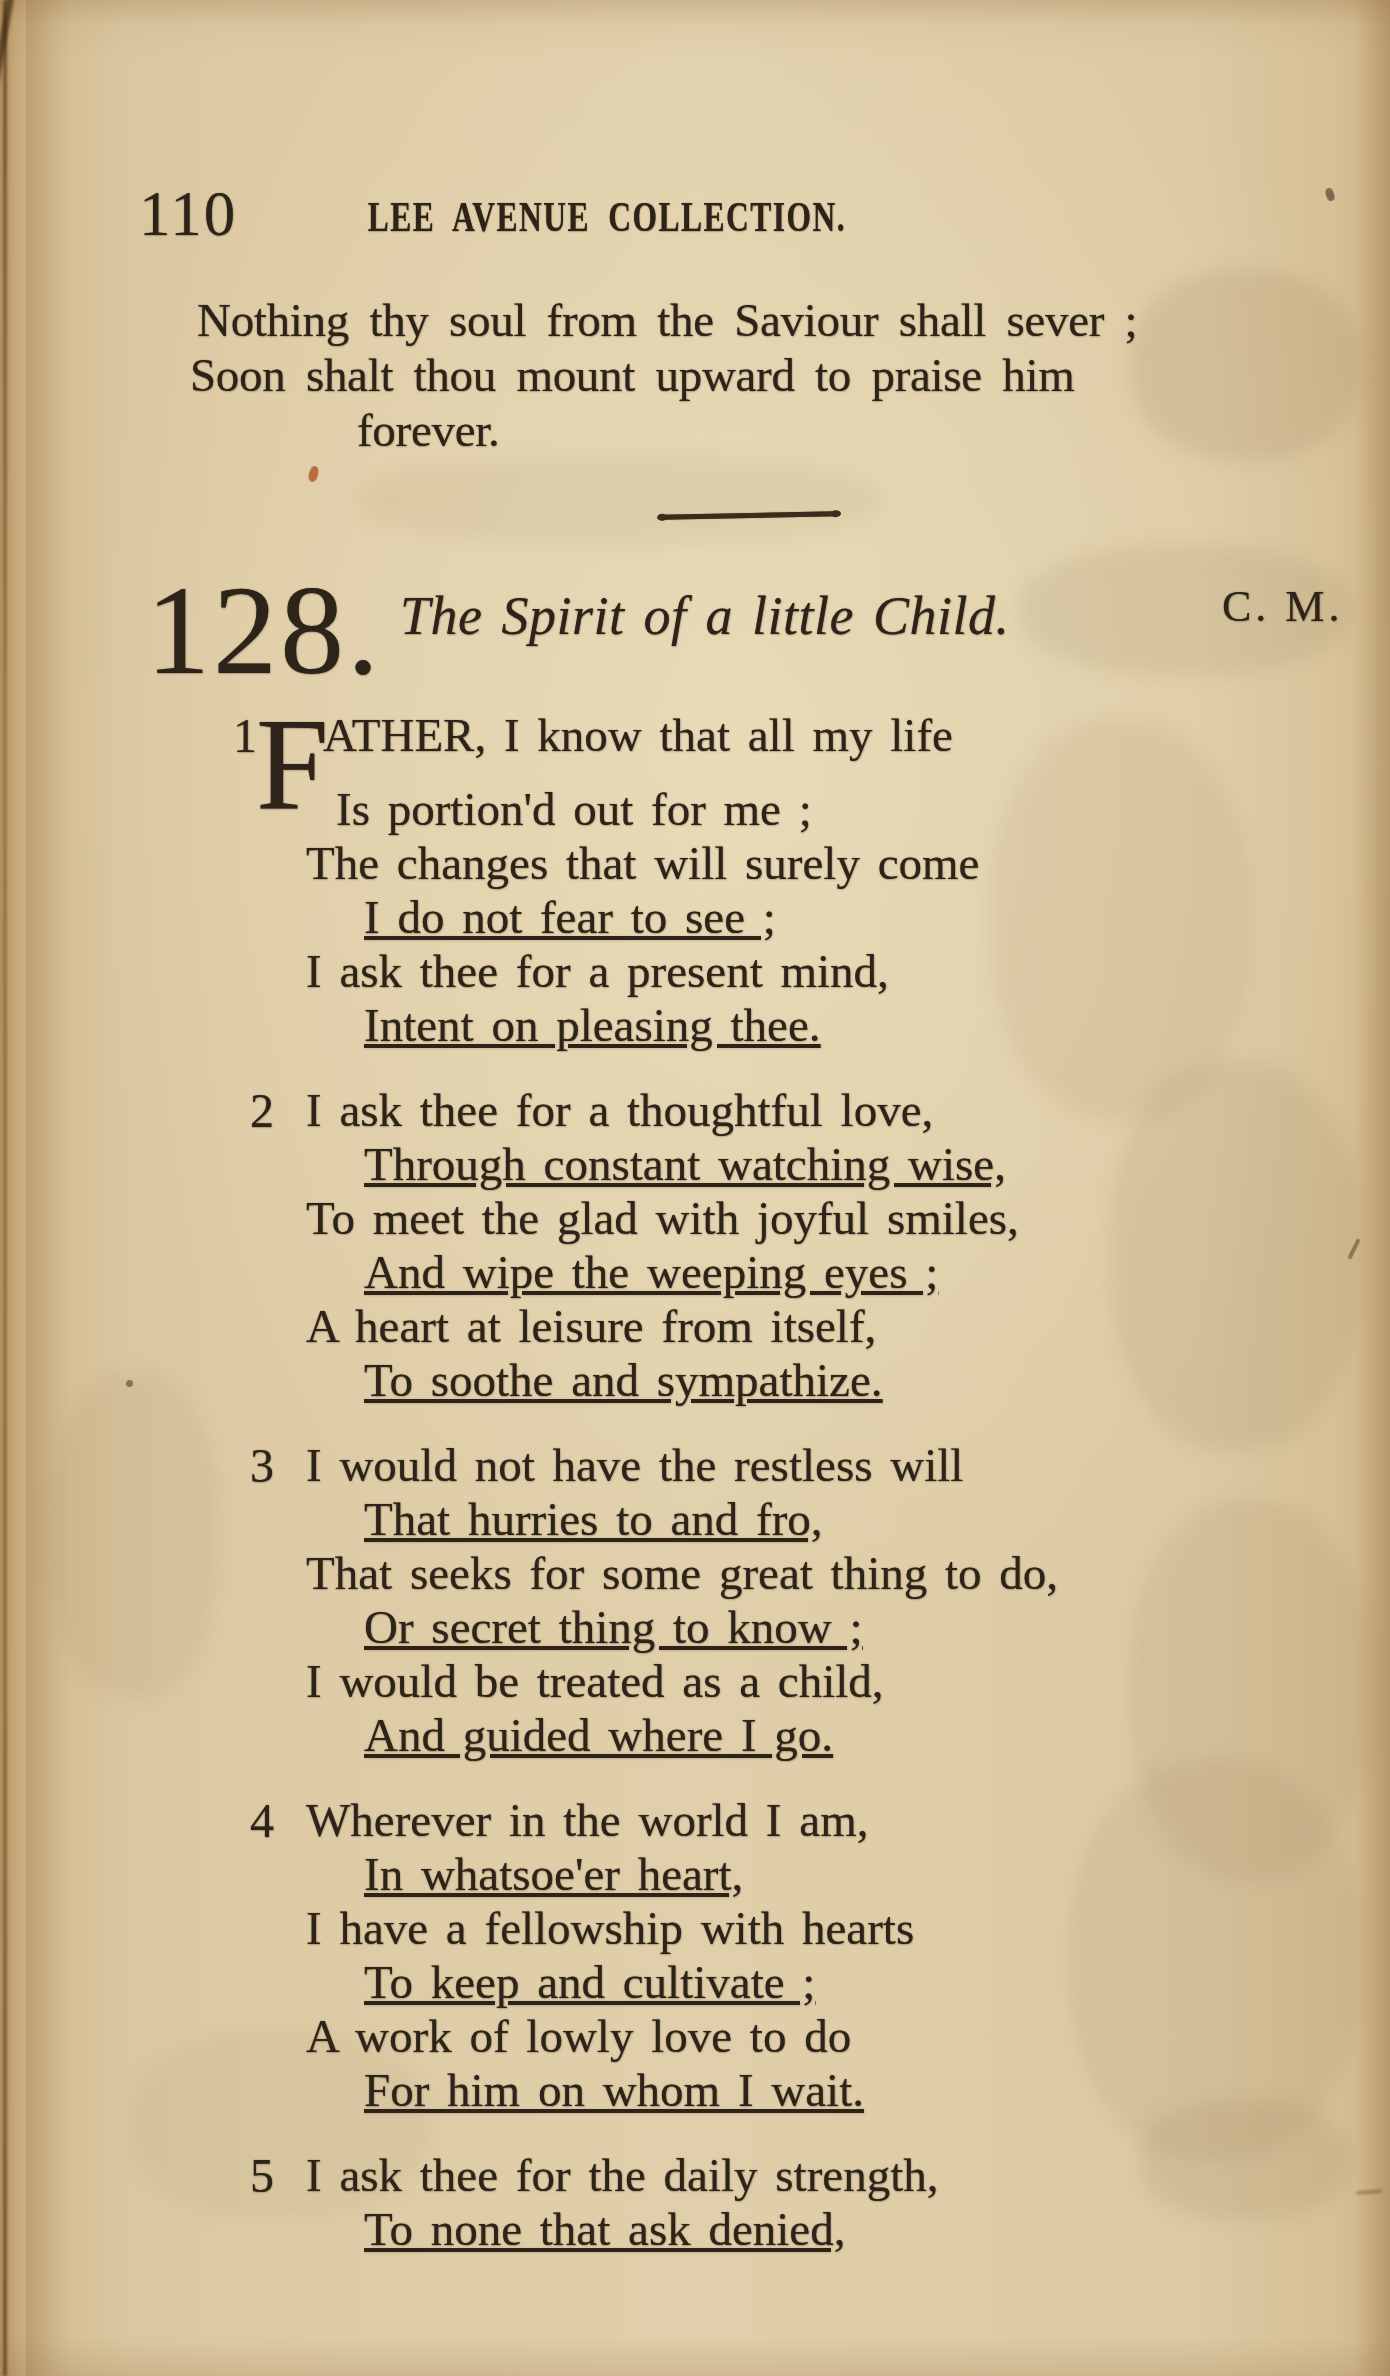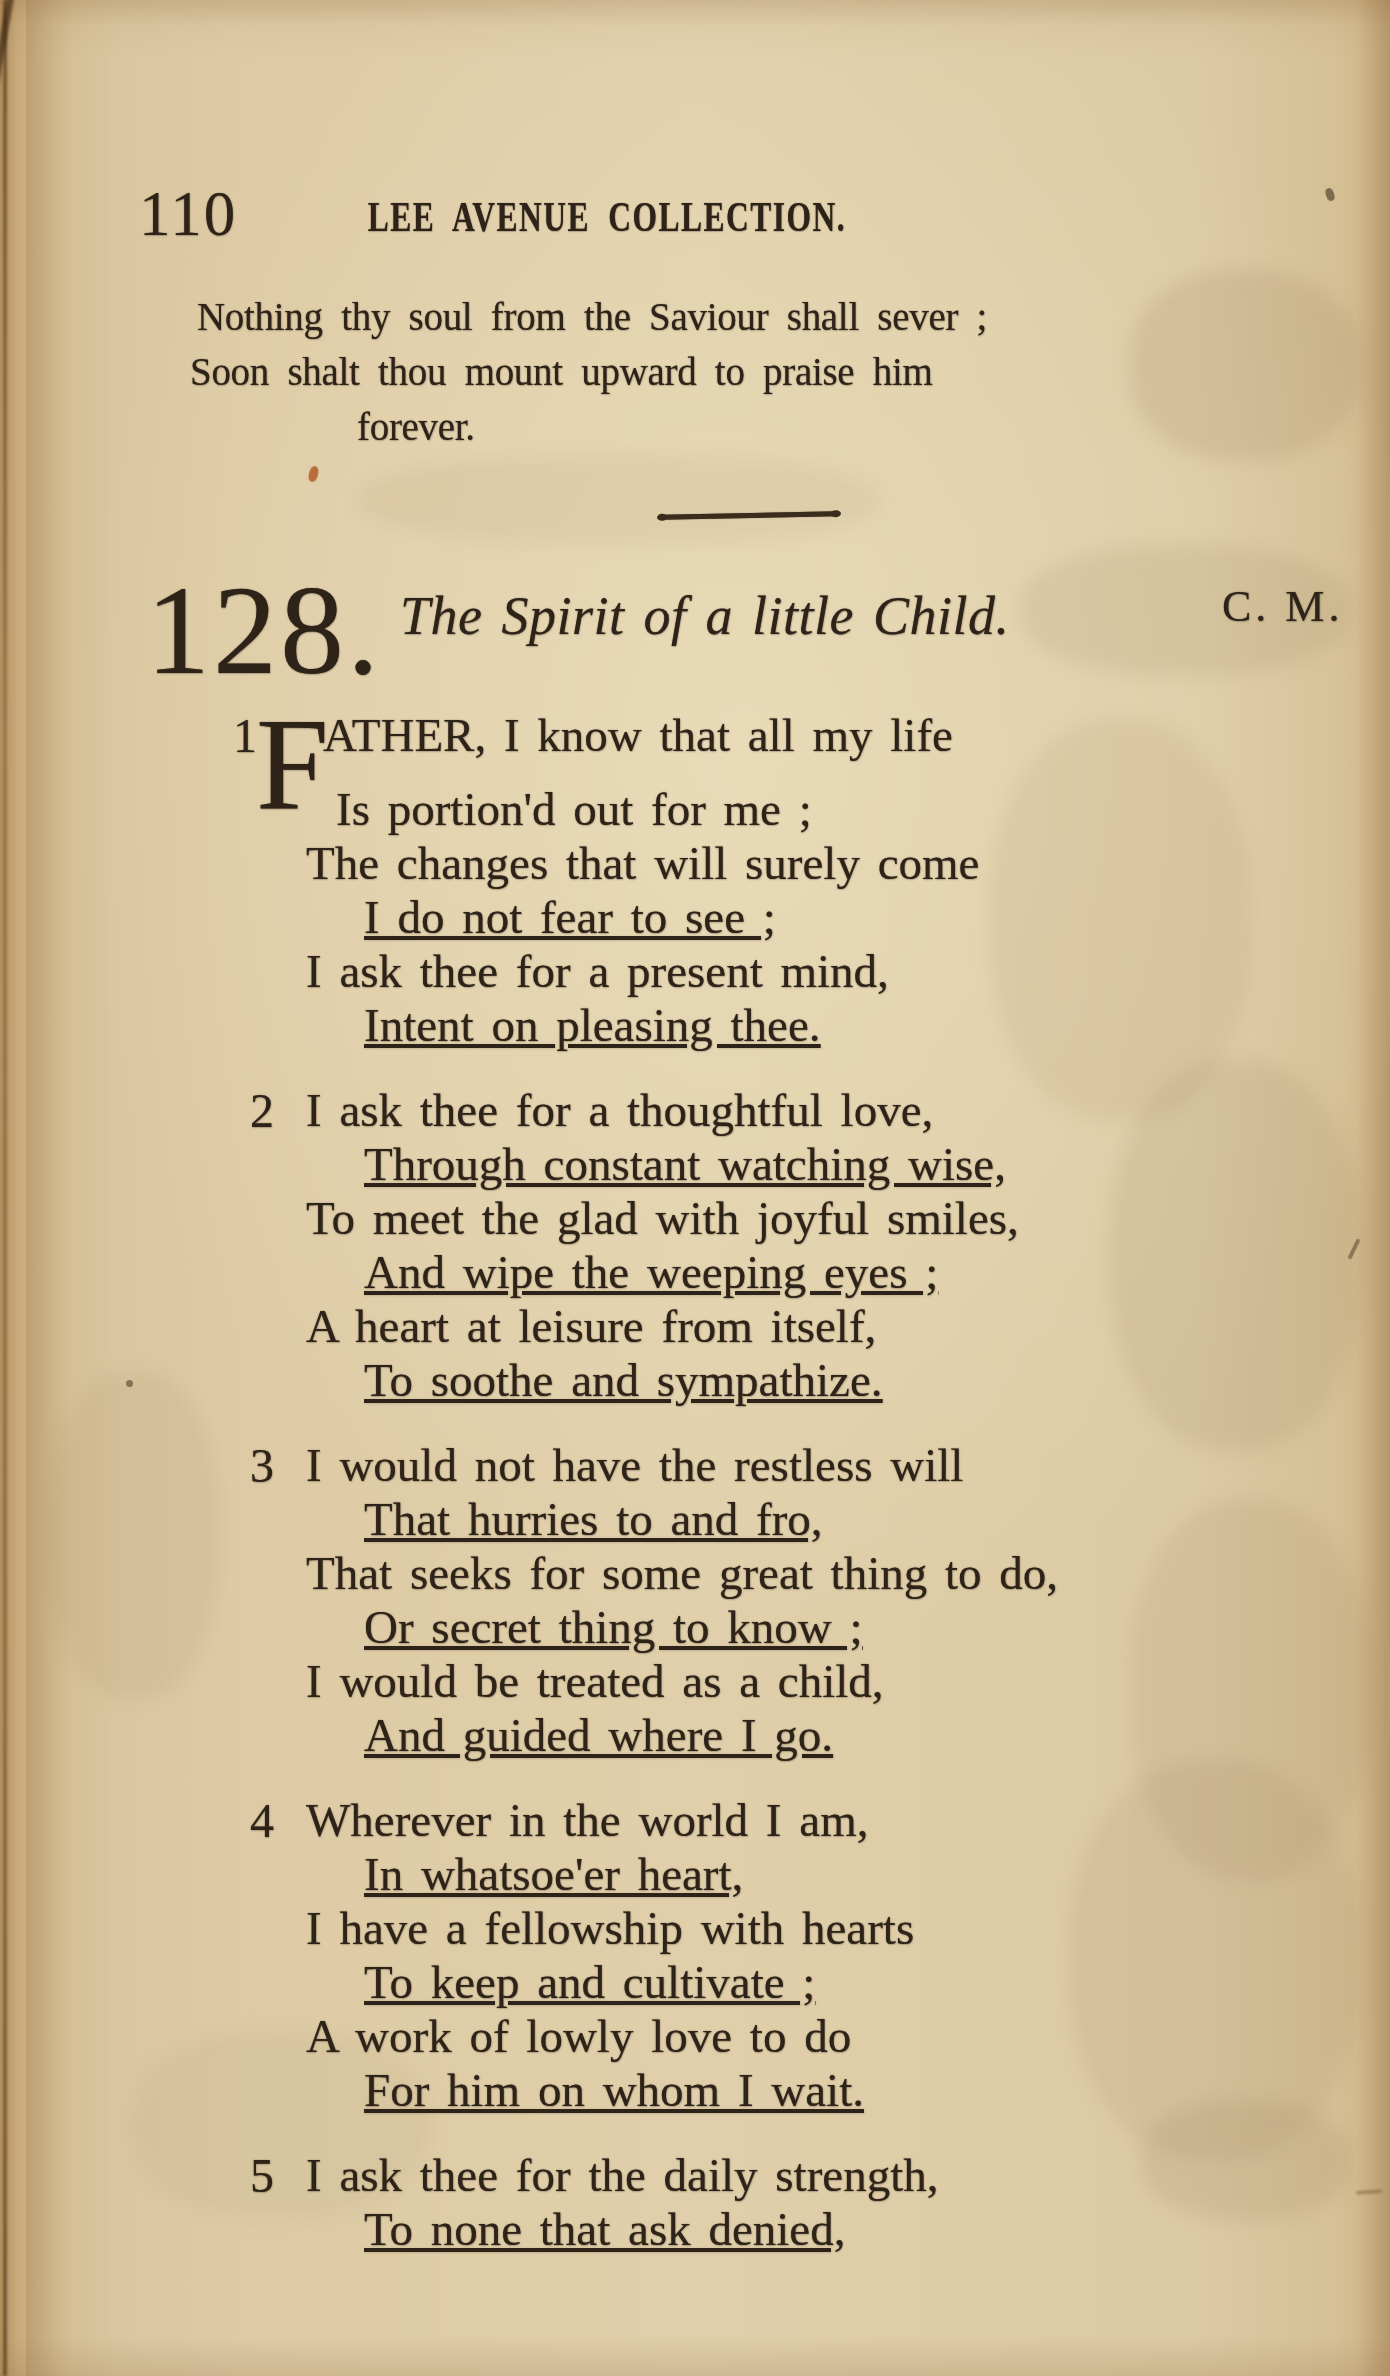--- a/index.html
+++ b/index.html
@@ -38,21 +38,21 @@
     font-size:63px;line-height:1;letter-spacing:2px;
   }
   .running-title{
     position:absolute;left:607px;top:196px;
     transform:translateX(-50%) scaleX(0.75);
     font-size:42px;line-height:1;font-weight:700;
     letter-spacing:2px;word-spacing:12px;
   }
 
   
-  .prev-line{position:absolute;font-size:39px;line-height:1;letter-spacing:-0.3px;word-spacing:9px;}
+  .prev-line{position:absolute;font-size:47px;line-height:1;letter-spacing:-0.3px;word-spacing:9px;}
   .prev-1{left:197px;top:297px;}
   .prev-2{left:190px;top:352px;}
   .prev-3{left:357px;top:407px;}
 
   
   .divider{
     position:absolute;left:659px;top:513px;width:180px;height:5px;
     background:#3a2c1c;border-radius:3px;
     transform:rotate(-1.2deg);
     box-shadow:0 0 1px rgba(58,44,28,0.8);

